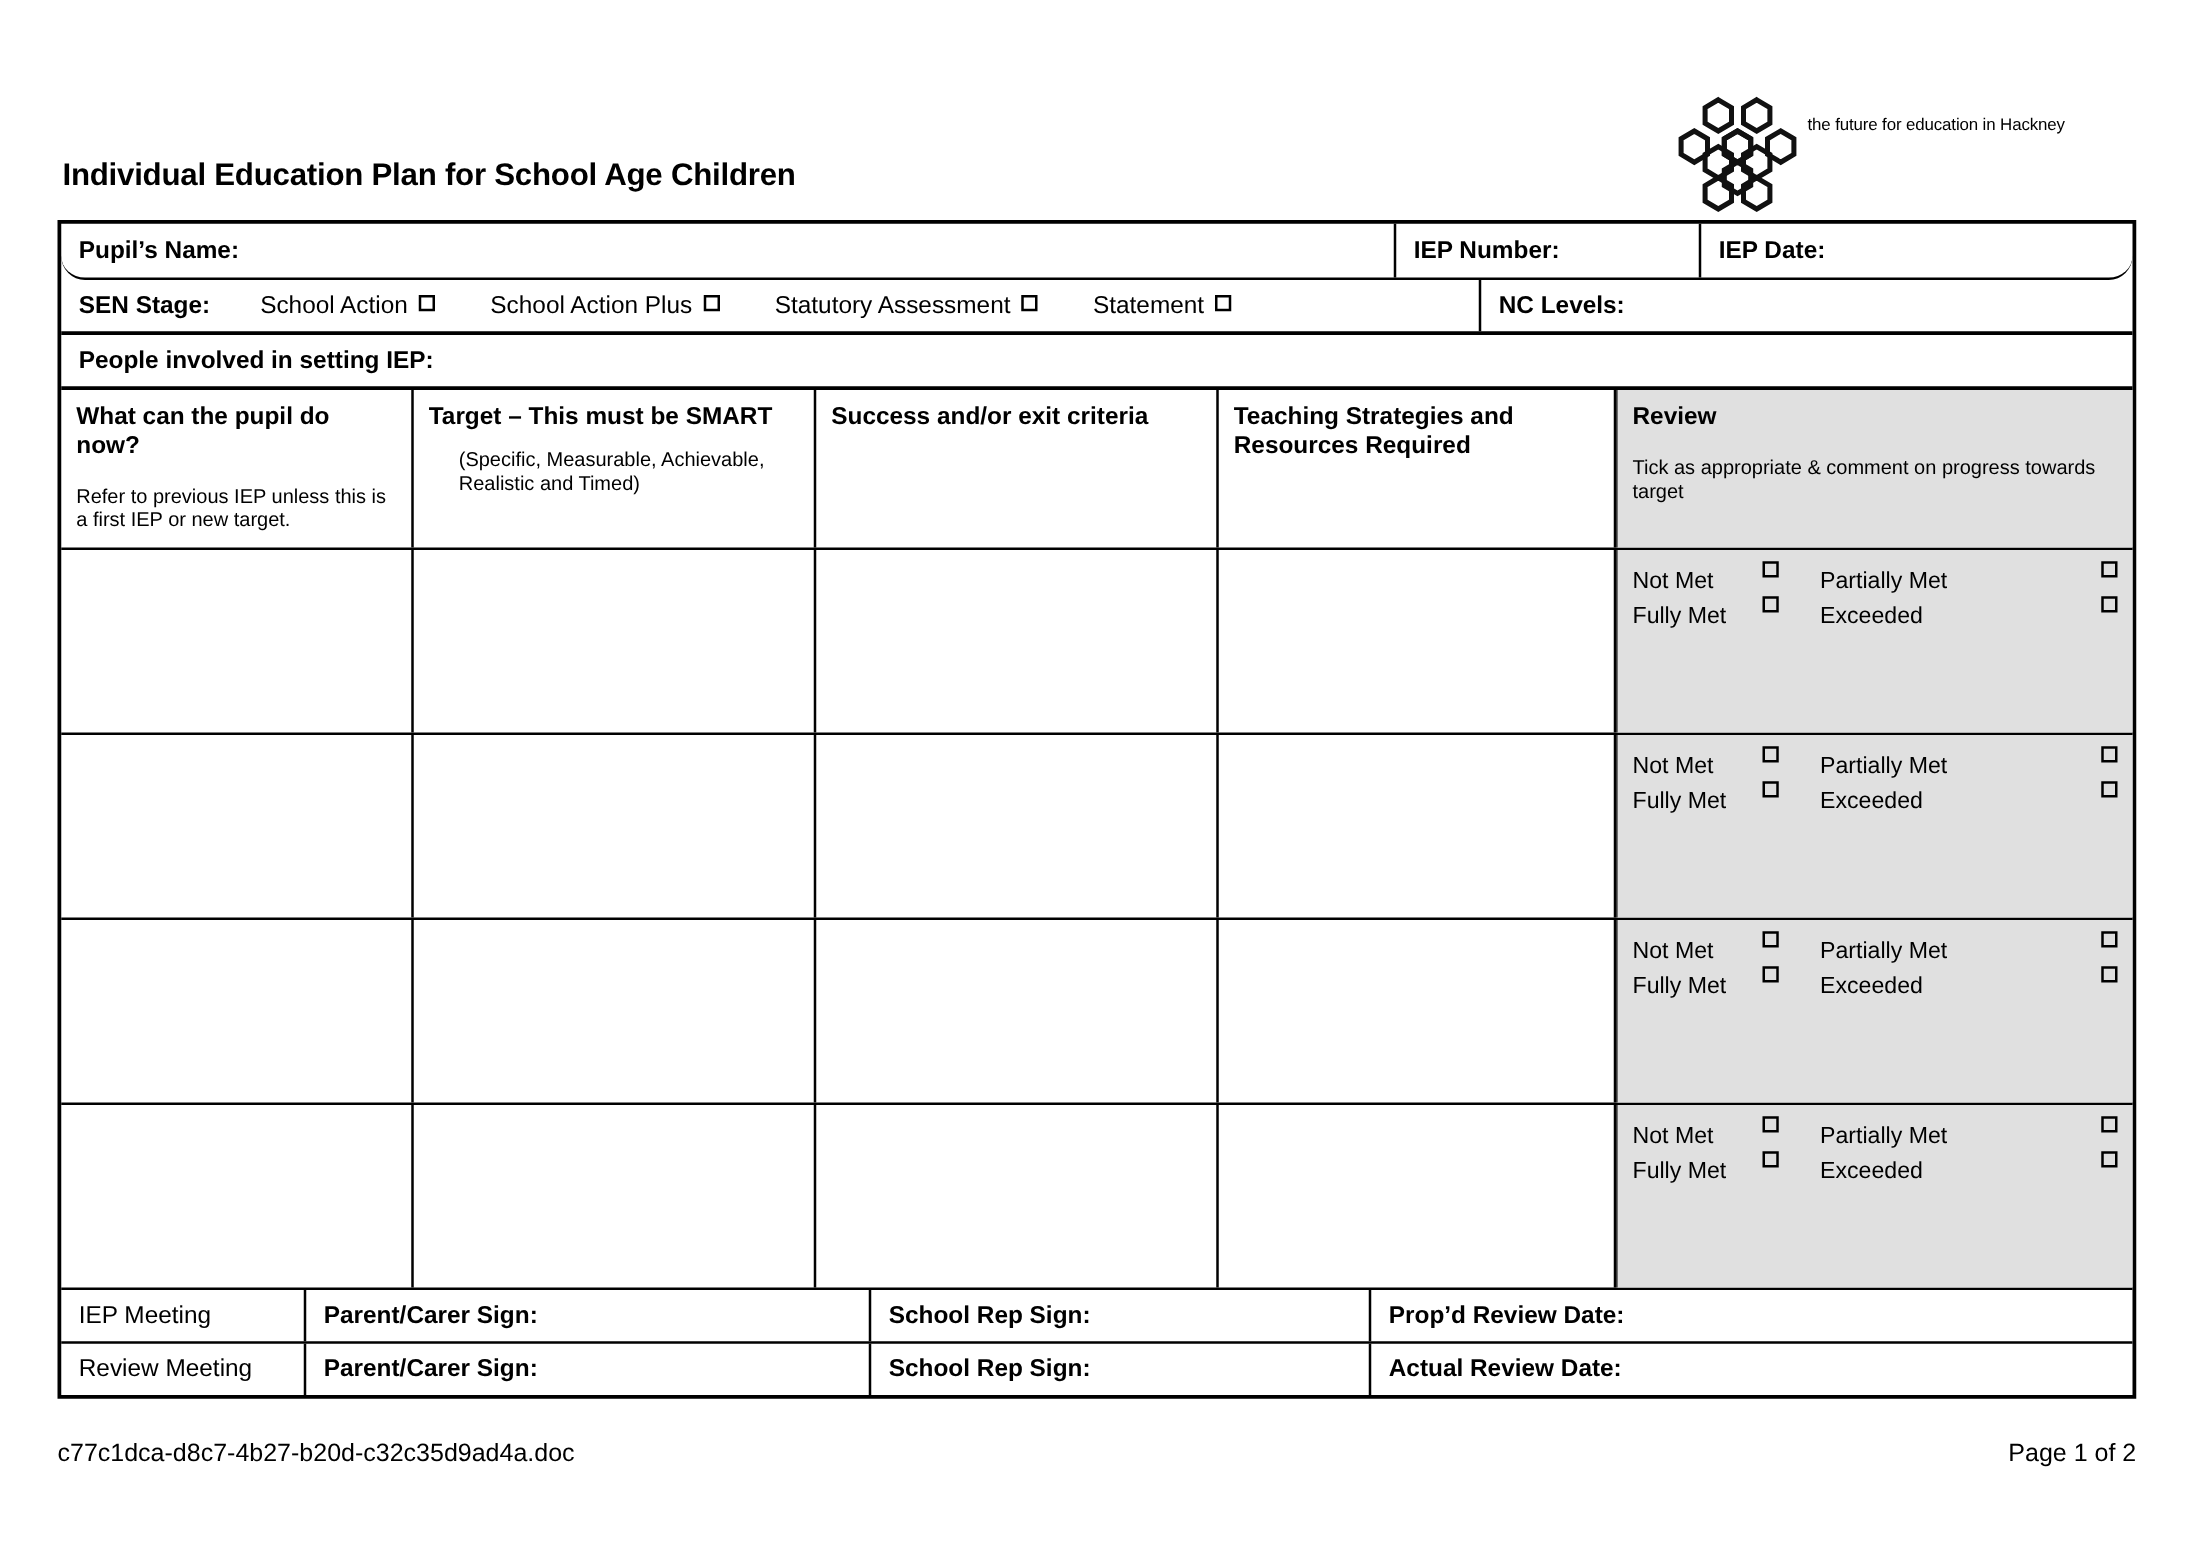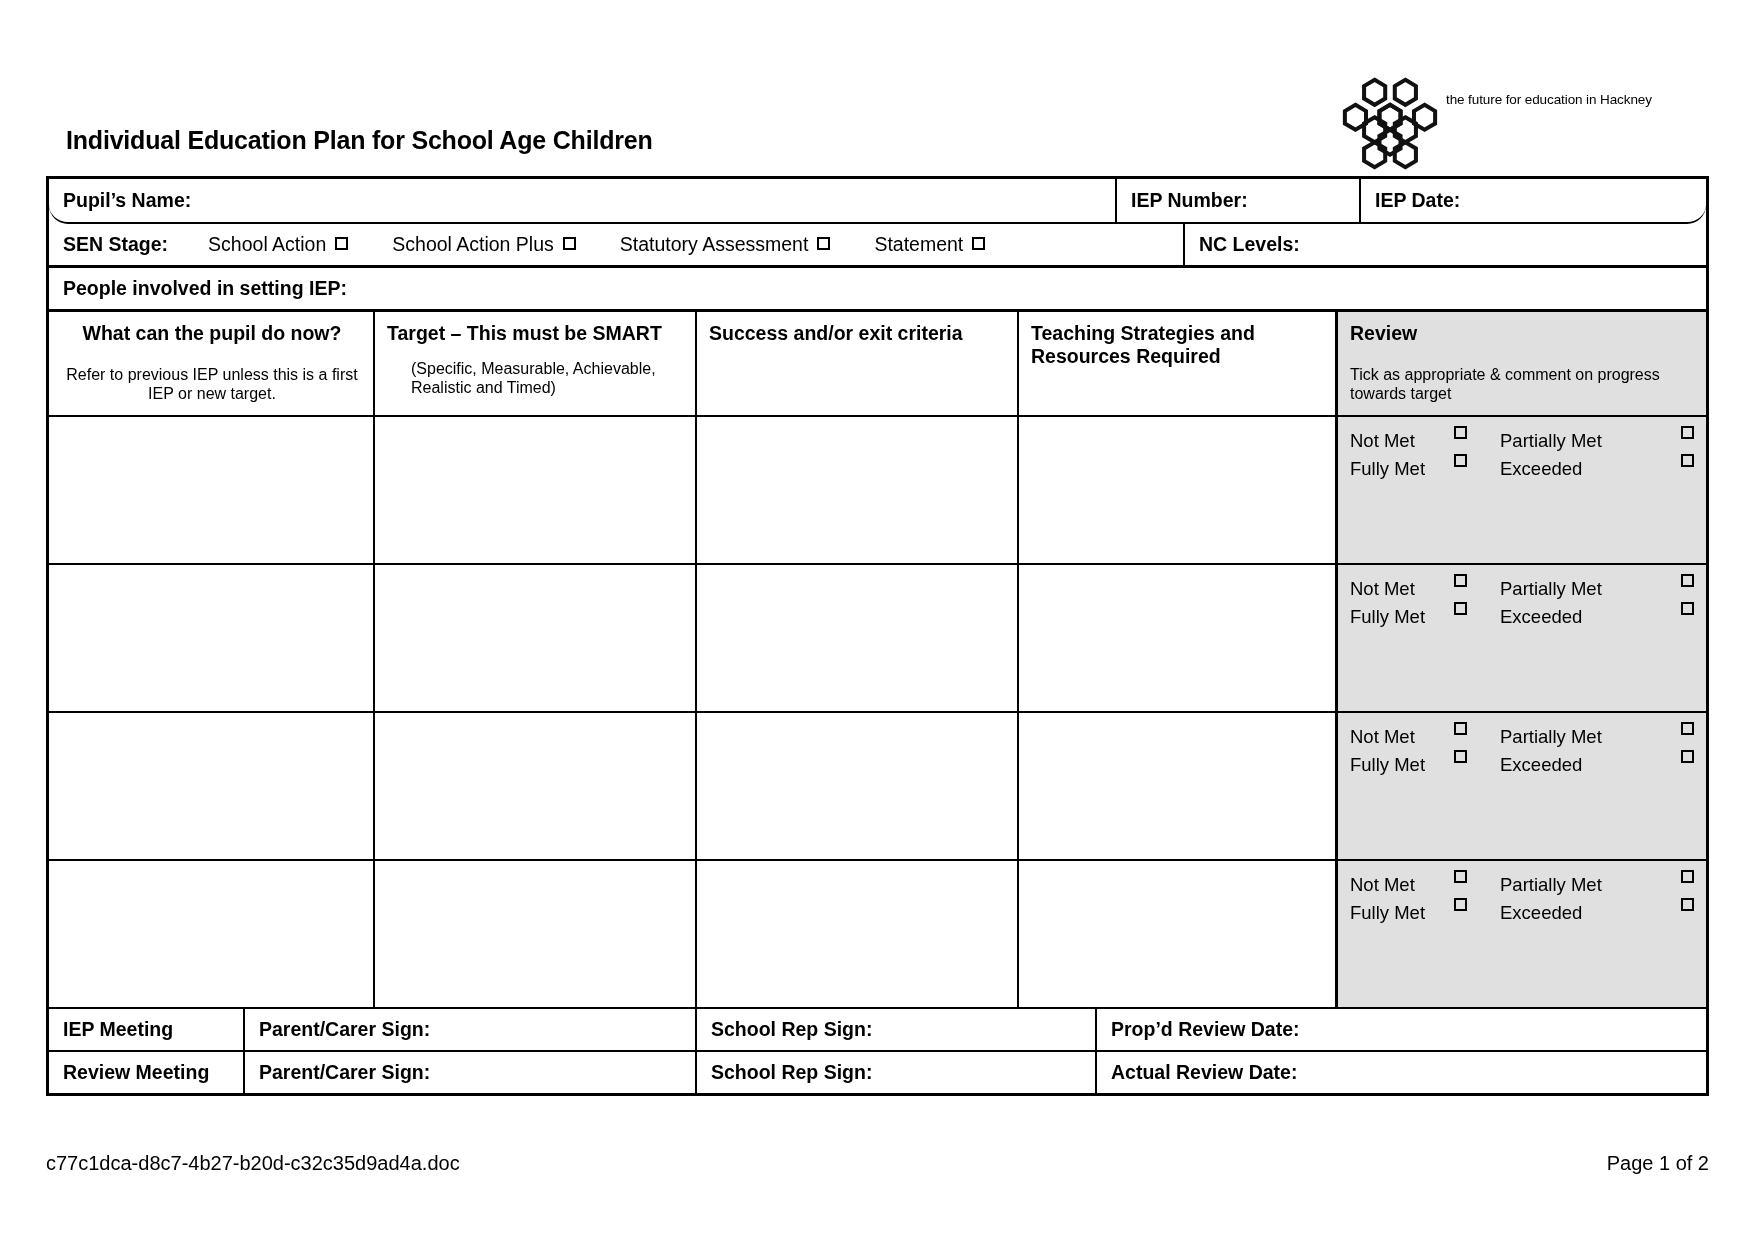--- a/index.html
+++ b/index.html
@@ -27,21 +27,21 @@
   
   .header {
     position: absolute;
     left: 46px;
     top: 68px;
     width: 1662px;
     height: 108px;
   }
   .doc-title {
     position: absolute;
-    left: 20px;
+    left: 4px;
     top: 58px;
     font-size: 25px;
     font-weight: bold;
     letter-spacing: -0.2px;
     white-space: nowrap;
   }
 
   .logo {
     position: absolute;
     right: 0px;
@@ -152,21 +152,21 @@
   .row-people { border-bottom: 3px solid #000; }
   .c-people {
     width: 100%;
     padding: 9px 0 9px 14px;
     font-size: 19.5px;
     font-weight: bold;
   }
 
   
   .row-colhead { border-bottom: 2px solid #000; }
-  .col-a { width: 326px; text-align: center; }
+  .col-a { width: 282px; }
   .col-b { width: 322px; }
   .col-c { width: 322px; }
   .col-d { width: 318px; }
   .col-e { flex: 1; }
 
   .col-a, .col-b, .col-c, .col-d {
     border-right: 2px solid #000;
   }
   .col-e {
     border-left: 1px solid #000;
@@ -233,21 +233,21 @@
   }
 
   
   .sig-row { border-bottom: 2px solid #000; }
   .sig-row.last { border-bottom: none; }
   .sig-c1 {
     width: 196px;
     border-right: 2px solid #000;
     padding: 9px 0 9px 14px;
     font-size: 19.5px;
-    font-weight: bold;
+    font-weight: normal;
   }
   .sig-c2 {
     width: 452px;
     border-right: 2px solid #000;
     padding: 9px 0 9px 14px;
     font-size: 19.5px;
     font-weight: bold;
   }
   .sig-c3 {
     width: 400px;

